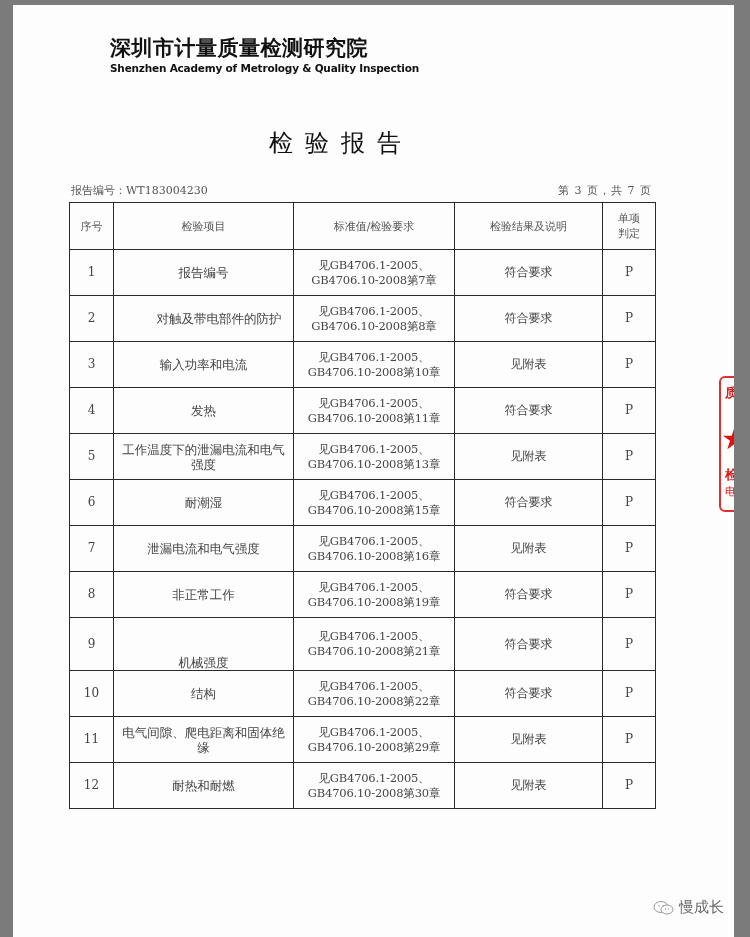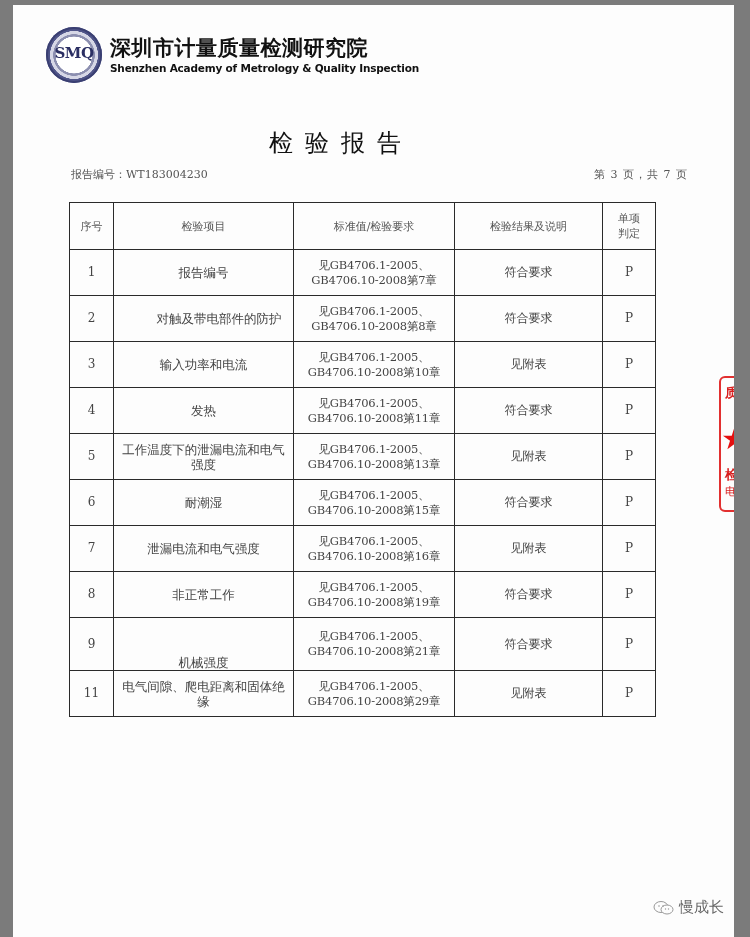--- a/index.html
+++ b/index.html
@@ -33,24 +33,24 @@
     position: absolute; left: 97px; top: 57px;
     font-family: "DejaVu Sans", sans-serif; font-weight: bold; font-size: 10.5px;
     color: #111; letter-spacing: -0.2px; text-align: right;
   }
   .doc-title {
     position: absolute; left: 0; width: 656px; top: 122px; text-align: center;
     font-family: "DejaVu Sans", sans-serif; font-size: 24px; color: #111;
     letter-spacing: 12px; padding-left: 0; box-sizing: border-box;
   }
   .meta {
-    position: absolute; top: 162px; font-size: 11px; color: #555;
+    position: absolute; top: 178px; font-size: 11px; color: #555;
   }
   .meta.left { left: 58px; }
-  .meta.right { left: 545px; letter-spacing: 1px; margin-left: 36px; }
+  .meta.right { left: 545px; letter-spacing: 1px; }
   table.report {
     position: absolute; left: 56px; top: 197px;
     border-collapse: collapse;
     font-size: 12px; color: #444;
   }
   table.report td, table.report th {
     border: 1.6px solid #2a2a2a;
     text-align: center; vertical-align: middle;
     font-weight: normal; padding: 0 3px; line-height: 15px;
   }
@@ -81,23 +81,20 @@
   }
   .wm-icon { width: 22px; height: 16px; position: relative; }
   .gray-right {
     position: absolute; left: 734px; top: 0; width: 16px; height: 937px; background: #7b7b7b;
   }
 </style>
 </head>
 <body>
 
 <div class="page">
-  <div class="logo">
-    <div class="logo-text">SMQ</div>
-  </div>
   <div class="org-cn">深圳市计量质量检测研究院</div>
   <div class="org-en">Shenzhen Academy of Metrology &amp; Quality Inspection</div>
 
   <div class="doc-title">检验报告</div>
   <div class="meta left">报告编号：WT183004230</div>
   <div class="meta right">第 3 页，共 7 页</div>
 
   <table class="report">
     <thead>
       <tr>
@@ -193,25 +190,45 @@
           <td class="c1"><span>9</span></td>
           <td class="c2 item"><span style="display:inline-block;max-width:165px;margin-top:37px;">机械强度</span></td>
           <td class="c3 std">
             <div>见GB4706.1-2005、</div>
             <div>GB4706.10-2008第21章</div>
           </td>
           <td class="c4"><span>符合要求</span></td>
           <td class="c5"><span>P</span></td>
         </tr>
         <tr>
+          <td class="c1"><span>10</span></td>
+          <td class="c2 item"><span style="display:inline-block;max-width:165px;">结构</span></td>
+          <td class="c3 std">
+            <div>见GB4706.1-2005、</div>
+            <div>GB4706.10-2008第22章</div>
+          </td>
+          <td class="c4"><span>符合要求</span></td>
+          <td class="c5"><span>P</span></td>
+        </tr>
+        <tr>
           <td class="c1"><span>11</span></td>
           <td class="c2 item"><span style="display:inline-block;max-width:165px;">电气间隙、爬电距离和固体绝缘</span></td>
           <td class="c3 std">
             <div>见GB4706.1-2005、</div>
             <div>GB4706.10-2008第29章</div>
+          </td>
+          <td class="c4"><span>见附表</span></td>
+          <td class="c5"><span>P</span></td>
+        </tr>
+        <tr>
+          <td class="c1"><span>12</span></td>
+          <td class="c2 item"><span style="display:inline-block;max-width:165px;">耐热和耐燃</span></td>
+          <td class="c3 std">
+            <div>见GB4706.1-2005、</div>
+            <div>GB4706.10-2008第30章</div>
           </td>
           <td class="c4"><span>见附表</span></td>
           <td class="c5"><span>P</span></td>
         </tr>
       </tbody>
   </table>
 
   <div class="watermark">
     <span class="wm-icon">
       <svg width="22" height="16" viewBox="0 0 22 16">

